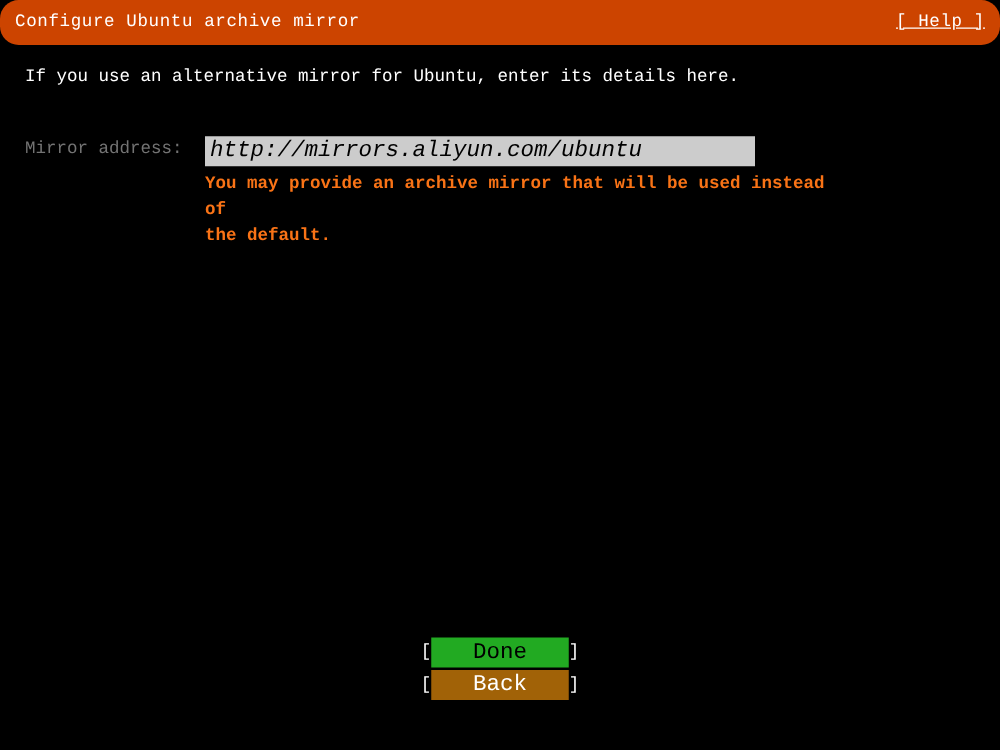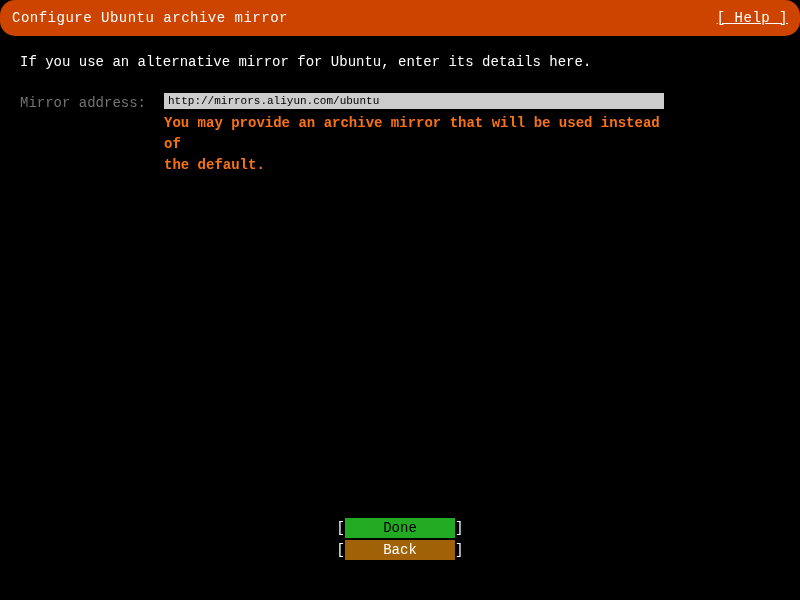--- a/index.html
+++ b/index.html
@@ -47,21 +47,21 @@
       font-size: 14px;
       letter-spacing: 0.5px;
       text-decoration: underline;
     }
 
     #content {
       flex: 1;
       padding: 16px 20px;
       display: flex;
       flex-direction: column;
-      gap: 0;
+      gap: 16px;
     }
 
     #description {
       color: #ffffff;
       margin-bottom: 20px;
       font-size: 14px;
       line-height: 1.5;
     }
 
     #mirror-row {
@@ -84,24 +84,25 @@
       flex-direction: column;
       flex: 1;
     }
 
     #mirror-input {
       background-color: #cccccc;
       color: #000000;
       border: none;
       outline: none;
       font-family: 'Courier New', Courier, monospace;
-      font-size: 11px;
+      font-size: 18px;
       padding: 2px 4px;
-      width: 500px;
+      width: 440px;
       caret-color: #000000;
+      font-style: italic;
     }
 
     #mirror-hint {
       color: #f97316;
       font-size: 14px;
       line-height: 1.5;
       margin-top: 4px;
       max-width: 500px;
       font-weight: bold;
     }
@@ -113,21 +114,21 @@
       right: 0;
       display: flex;
       flex-direction: column;
       align-items: center;
       gap: 2px;
     }
 
     .action-button {
       color: #000000;
       font-family: 'Courier New', Courier, monospace;
-      font-size: 14px;
+      font-size: 18px;
       cursor: pointer;
       display: inline-block;
       padding: 2px 0;
       min-width: 110px;
       text-align: center;
     }
 
     #done-button {
       background-color: #22aa22;
       color: #000000;

